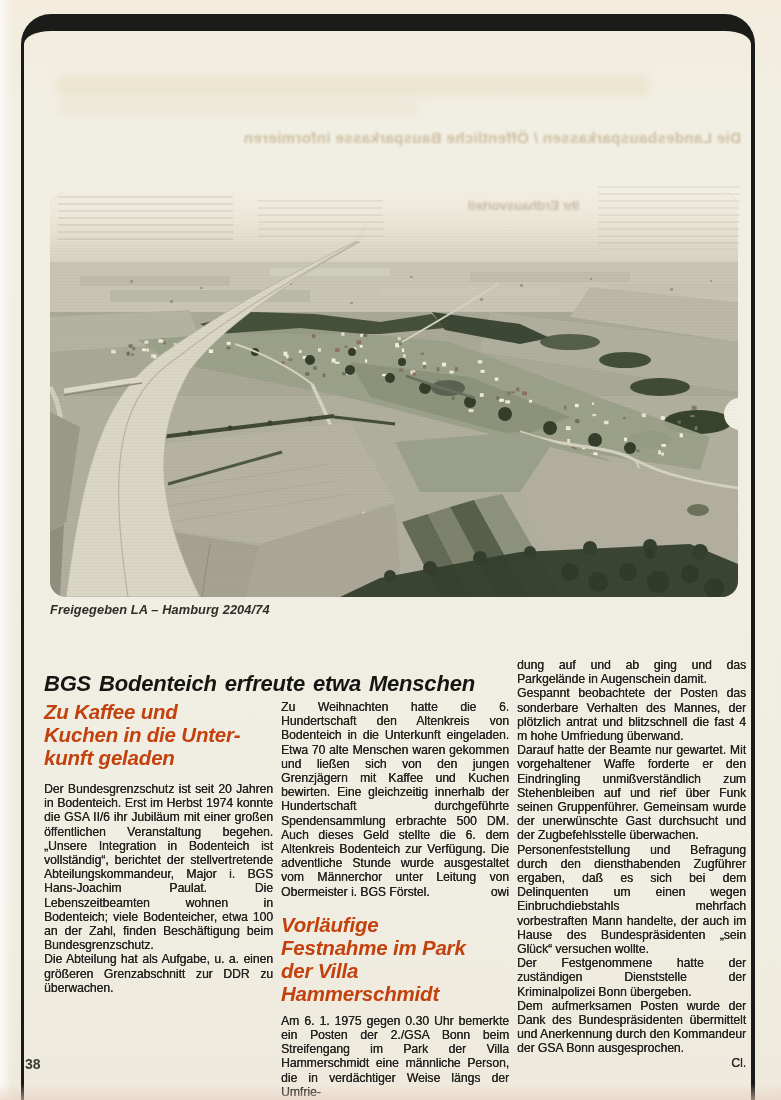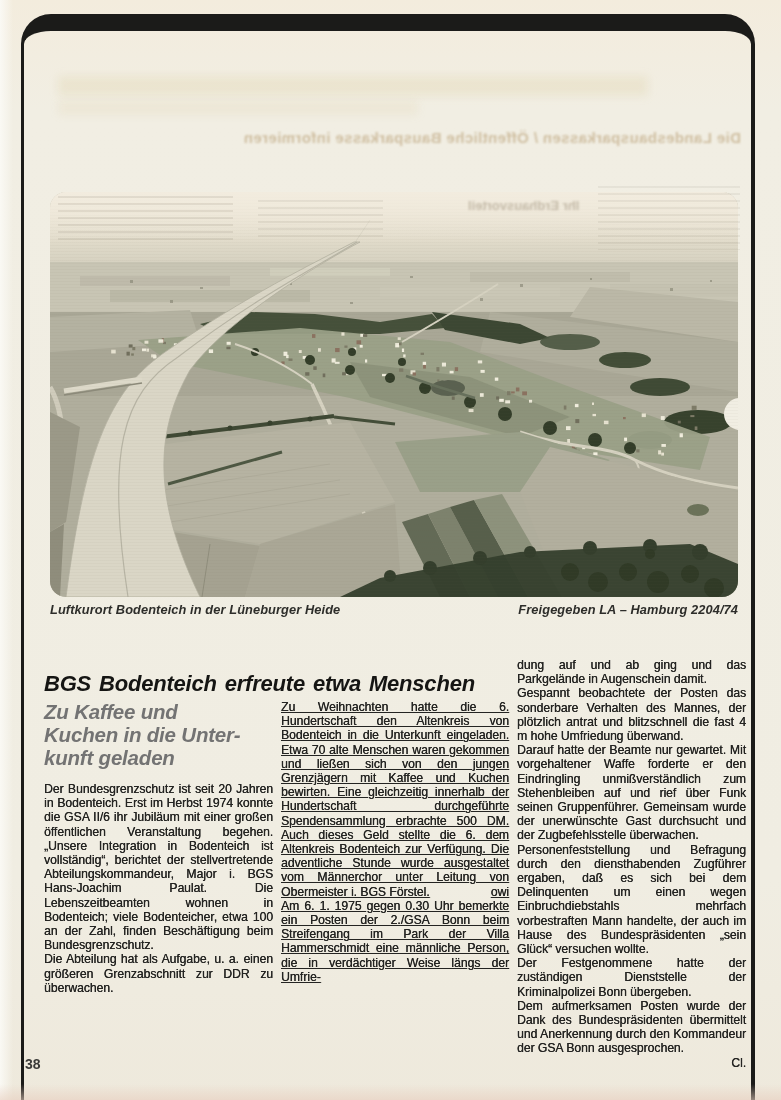--- a/index.html
+++ b/index.html
@@ -41,23 +41,23 @@
   
   .caption-row{position:absolute;left:50px;top:602px;width:688px;display:flex;justify-content:space-between;
     font-style:italic;font-weight:bold;font-size:12.8px;color:#2d2d2a;letter-spacing:.1px;}
   
   .headline{position:absolute;left:44px;top:656px;width:470px;
     font-size:22px;font-weight:bold;font-style:italic;color:#151513;letter-spacing:-.2px;word-spacing:2px;}
   .col{position:absolute;font-size:12.2px;line-height:14.2px;text-align:justify;
     letter-spacing:-.04px;color:#242422;hyphens:auto;-webkit-hyphens:auto;text-shadow:.25px 0 0 currentColor;}
   .col p{margin:0;}
   .col1{left:44px;top:700px;width:229px;}
-  .col2{left:281px;top:700px;width:228px;text-decoration:underline;}
+  .col2{left:281px;top:700px;width:228px;}
   .col3{left:517px;top:658px;width:229px;}
-  .col-heading{font-size:20.5px;line-height:23px;font-weight:bold;font-style:italic;color:#737373;
+  .col-heading{font-size:20.5px;line-height:23px;font-weight:bold;font-style:italic;color:#c2410c;
     letter-spacing:-.2px;white-space:pre-line;text-align:left;text-shadow:none;margin:0 0 13px 0;}
   .col-heading.mid{margin:14px 0 9px 0;}
   .sig-inline{display:block;text-align:right;margin-top:-14.2px;}
   .sig-line{display:block;text-align:right;}
   .pageno{position:absolute;left:25px;top:1056px;font-size:14px;font-weight:bold;color:#3a3a38;}
 </style>
 </head>
 <body>
 
 <div class="scan-left"></div>
@@ -309,36 +309,39 @@
     <ellipse cx="648" cy="318" rx="11" ry="6" fill="#6b7259"></ellipse>
     <circle cx="690" cy="222" r="16" fill="#f1eee3"></circle>
   </svg>
   <div class="grain"></div>
   <div class="topfade"></div>
 </div>
 
 <div class="frame"></div>
 
 <div class="caption-row">
-  <span>Luftkurort Bodenteich in der Lüneburger Heide</span>
   <span>Freigegeben LA – Hamburg 2204/74</span>
 </div>
 
 <h1 class="headline">BGS Bodenteich erfreute etwa Menschen</h1>
 
 <div class="col col1">
   <h2 class="col-heading">Zu Kaffee und
 Kuchen in die Unter-
 kunft geladen</h2>
   <p>Der Bundesgrenzschutz ist seit 20 Jahren in Bodenteich. Erst im Herbst 1974 konnte die GSA II/6 ihr Jubiläum mit einer großen öffentlichen Veranstaltung begehen. „Unsere Integration in Bodenteich ist vollständig“, berichtet der stellvertretende Abteilungskommandeur, Major i. BGS Hans-Joachim Paulat. Die Lebenszeitbeamten wohnen in Bodenteich; viele Bodenteicher, etwa 100 an der Zahl, finden Beschäftigung beim Bundesgrenzschutz.</p>
   <p>Die Abteilung hat als Aufgabe, u. a. einen größeren Grenzabschnitt zur DDR zu überwachen.</p>
 </div>
 
 <div class="col col2">
   <p><span>Zu Weihnachten hatte die 6. Hundertschaft den Altenkreis von Bodenteich in die Unterkunft eingeladen. Etwa 70 alte Menschen waren gekommen und ließen sich von den jungen Grenzjägern mit Kaffee und Kuchen bewirten. Eine gleichzeitig innerhalb der Hundertschaft durchgeführte Spendensammlung erbrachte 500 DM. Auch dieses Geld stellte die 6. dem Altenkreis Bodenteich zur Verfügung. Die adventliche Stunde wurde ausgestaltet vom Männerchor unter Leitung von Obermeister i. BGS Förstel.</span><span class="sig-inline">owi</span></p>
+  <h2 class="col-heading mid">Vorläufige
+Festnahme im Park
+der Villa
+Hammerschmidt</h2>
   <p>Am 6. 1. 1975 gegen 0.30 Uhr bemerkte ein Posten der 2./GSA Bonn beim Streifengang im Park der Villa Hammerschmidt eine männliche Person, die in verdächtiger Weise längs der Umfrie-</p>
 </div>
 
 <div class="col col3">
   <p>dung auf und ab ging und das Parkgelände in Augenschein damit.</p>
   <p>Gespannt beobachtete der Posten das sonderbare Verhalten des Mannes, der plötzlich antrat und blitzschnell die fast 4 m hohe Umfriedung überwand.</p>
   <p>Darauf hatte der Beamte nur gewartet. Mit vorgehaltener Waffe forderte er den Eindringling unmißverständlich zum Stehenbleiben auf und rief über Funk seinen Gruppenführer. Gemeinsam wurde der unerwünschte Gast durchsucht und der Zugbefehlsstelle überwachen.</p>
   <p>Personenfeststellung und Befragung durch den diensthabenden Zugführer ergaben, daß es sich bei dem Delinquenten um einen wegen Einbruchdiebstahls mehrfach vorbestraften Mann handelte, der auch im Hause des Bundespräsidenten „sein Glück“ versuchen wollte.</p>
   <p>Der Festgenommene hatte der zuständigen Dienststelle der Kriminalpolizei Bonn übergeben.</p>
   <p><span>Dem aufmerksamen Posten wurde der Dank des Bundespräsidenten übermittelt und Anerkennung durch den Kommandeur der GSA Bonn ausgesprochen.</span><span class="sig-line">Cl.</span></p>

